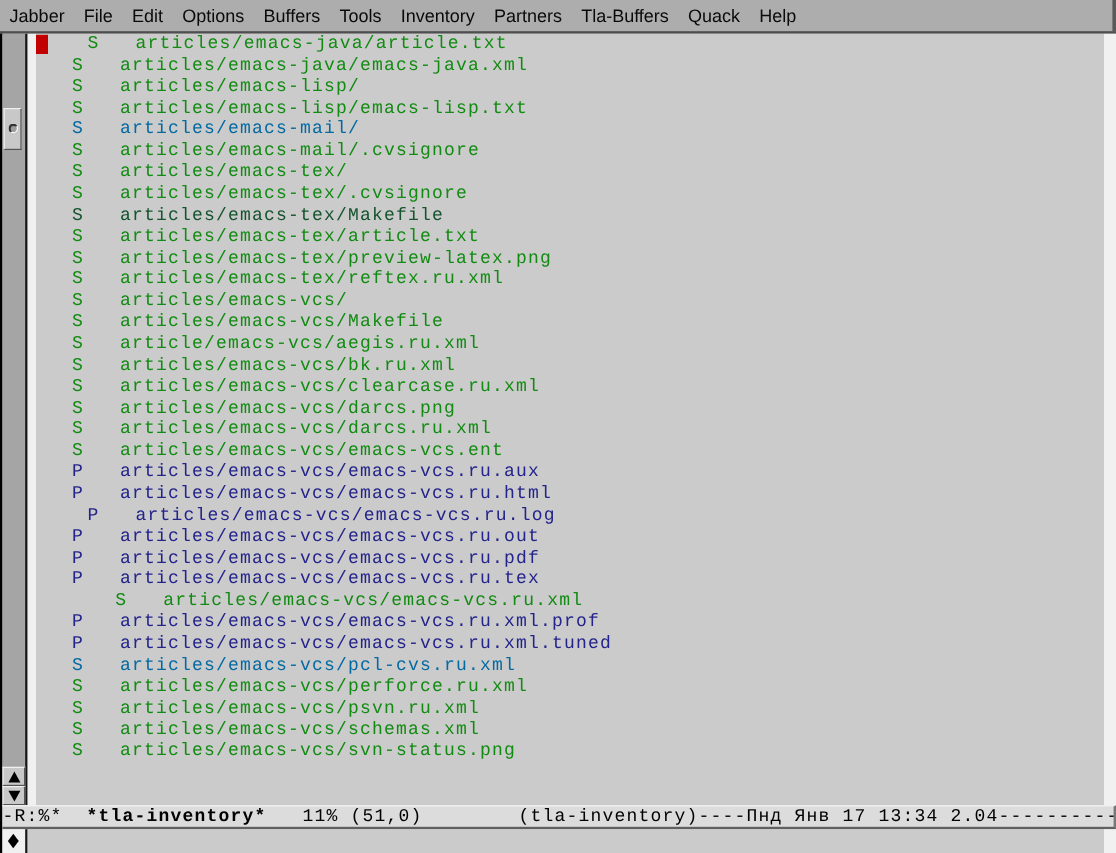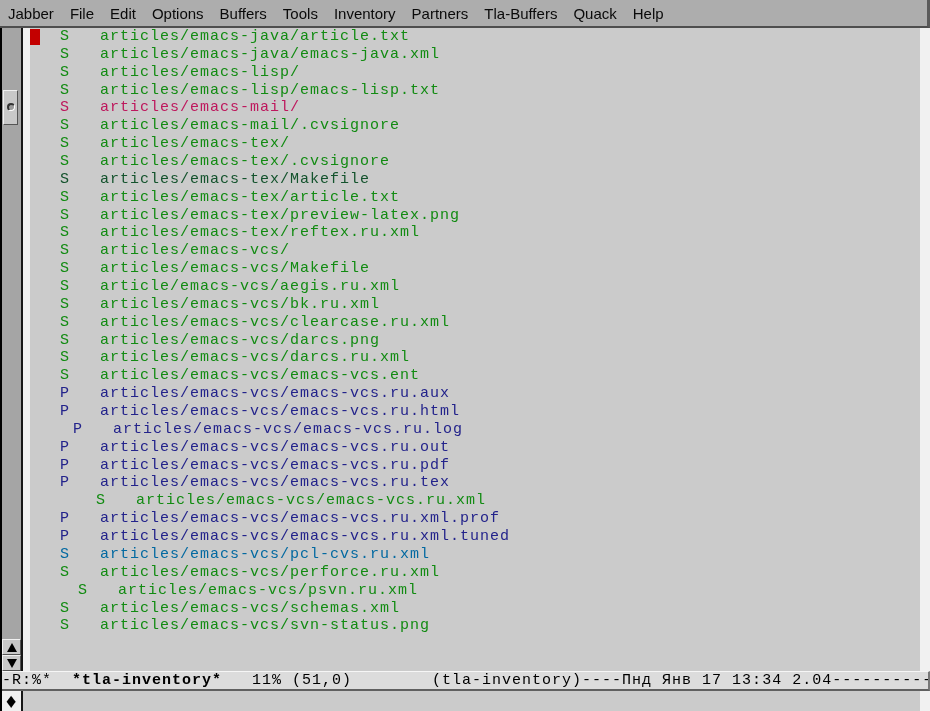--- a/index.html
+++ b/index.html
@@ -118,25 +118,25 @@
         </div>
         <div class="sb-btn">
           <div class="tri-down"></div>
         </div>
       </div>
 
       <div class="fringe-left"></div>
 
       <div class="textarea">
         <div id="lines">
-            <div class="line" style="color: rgb(18, 139, 18);">   S   articles/emacs-java/article.txt</div>
+            <div class="line" style="color: rgb(18, 139, 18); padding-left: 13px;">   S   articles/emacs-java/article.txt</div>
             <div class="line" style="color: rgb(18, 139, 18);">   S   articles/emacs-java/emacs-java.xml</div>
             <div class="line" style="color: rgb(18, 139, 18);">   S   articles/emacs-lisp/</div>
             <div class="line" style="color: rgb(18, 139, 18);">   S   articles/emacs-lisp/emacs-lisp.txt</div>
-            <div class="line" style="color: #be185d;">   S   articles/emacs-mail/</div>
+            <div class="line" style="color: #0369a1;">   S   articles/emacs-mail/</div>
             <div class="line" style="color: rgb(18, 139, 18);">   S   articles/emacs-mail/.cvsignore</div>
             <div class="line" style="color: rgb(18, 139, 18);">   S   articles/emacs-tex/</div>
             <div class="line" style="color: rgb(18, 139, 18);">   S   articles/emacs-tex/.cvsignore</div>
             <div class="line" style="color: #14532d;">   S   articles/emacs-tex/Makefile</div>
             <div class="line" style="color: rgb(18, 139, 18);">   S   articles/emacs-tex/article.txt</div>
             <div class="line" style="color: rgb(18, 139, 18);">   S   articles/emacs-tex/preview-latex.png</div>
             <div class="line" style="color: rgb(18, 139, 18);">   S   articles/emacs-tex/reftex.ru.xml</div>
             <div class="line" style="color: rgb(18, 139, 18);">   S   articles/emacs-vcs/</div>
             <div class="line" style="color: rgb(18, 139, 18);">   S   articles/emacs-vcs/Makefile</div>
             <div class="line" style="color: rgb(18, 139, 18);">   S   article/emacs-vcs/aegis.ru.xml</div>
@@ -149,21 +149,21 @@
             <div class="line" style="color: rgb(35, 35, 139);">   P   articles/emacs-vcs/emacs-vcs.ru.html</div>
             <div class="line" style="color: rgb(35, 35, 139); margin-left: 13px;">   P   articles/emacs-vcs/emacs-vcs.ru.log</div>
             <div class="line" style="color: rgb(35, 35, 139);">   P   articles/emacs-vcs/emacs-vcs.ru.out</div>
             <div class="line" style="color: rgb(35, 35, 139);">   P   articles/emacs-vcs/emacs-vcs.ru.pdf</div>
             <div class="line" style="color: rgb(35, 35, 139);">   P   articles/emacs-vcs/emacs-vcs.ru.tex</div>
             <div class="line" style="color: rgb(18, 139, 18); margin-left: 36px;">   S   articles/emacs-vcs/emacs-vcs.ru.xml</div>
             <div class="line" style="color: rgb(35, 35, 139);">   P   articles/emacs-vcs/emacs-vcs.ru.xml.prof</div>
             <div class="line" style="color: rgb(35, 35, 139);">   P   articles/emacs-vcs/emacs-vcs.ru.xml.tuned</div>
             <div class="line" style="color: #0369a1;">   S   articles/emacs-vcs/pcl-cvs.ru.xml</div>
             <div class="line" style="color: rgb(18, 139, 18);">   S   articles/emacs-vcs/perforce.ru.xml</div>
-            <div class="line" style="color: rgb(18, 139, 18); padding-left: 18px;">   S   articles/emacs-vcs/psvn.ru.xml</div>
+            <div class="line" style="color: rgb(18, 139, 18);">   S   articles/emacs-vcs/psvn.ru.xml</div>
             <div class="line" style="color: rgb(18, 139, 18);">   S   articles/emacs-vcs/schemas.xml</div>
             <div class="line" style="color: rgb(18, 139, 18);">   S   articles/emacs-vcs/svn-status.png</div>
           </div>
         <div class="cursor" style="background: rgb(195, 0, 0);"></div>
       </div>
 
       <div class="fringe-right"></div>
     </div>
 
     <div class="modeline"><span>-R:%*  </span><span class="bold">*tla-inventory*</span><span>   11% (51,0)        (tla-inventory)----Пнд Янв 17 13:34 2.04------------</span></div>

